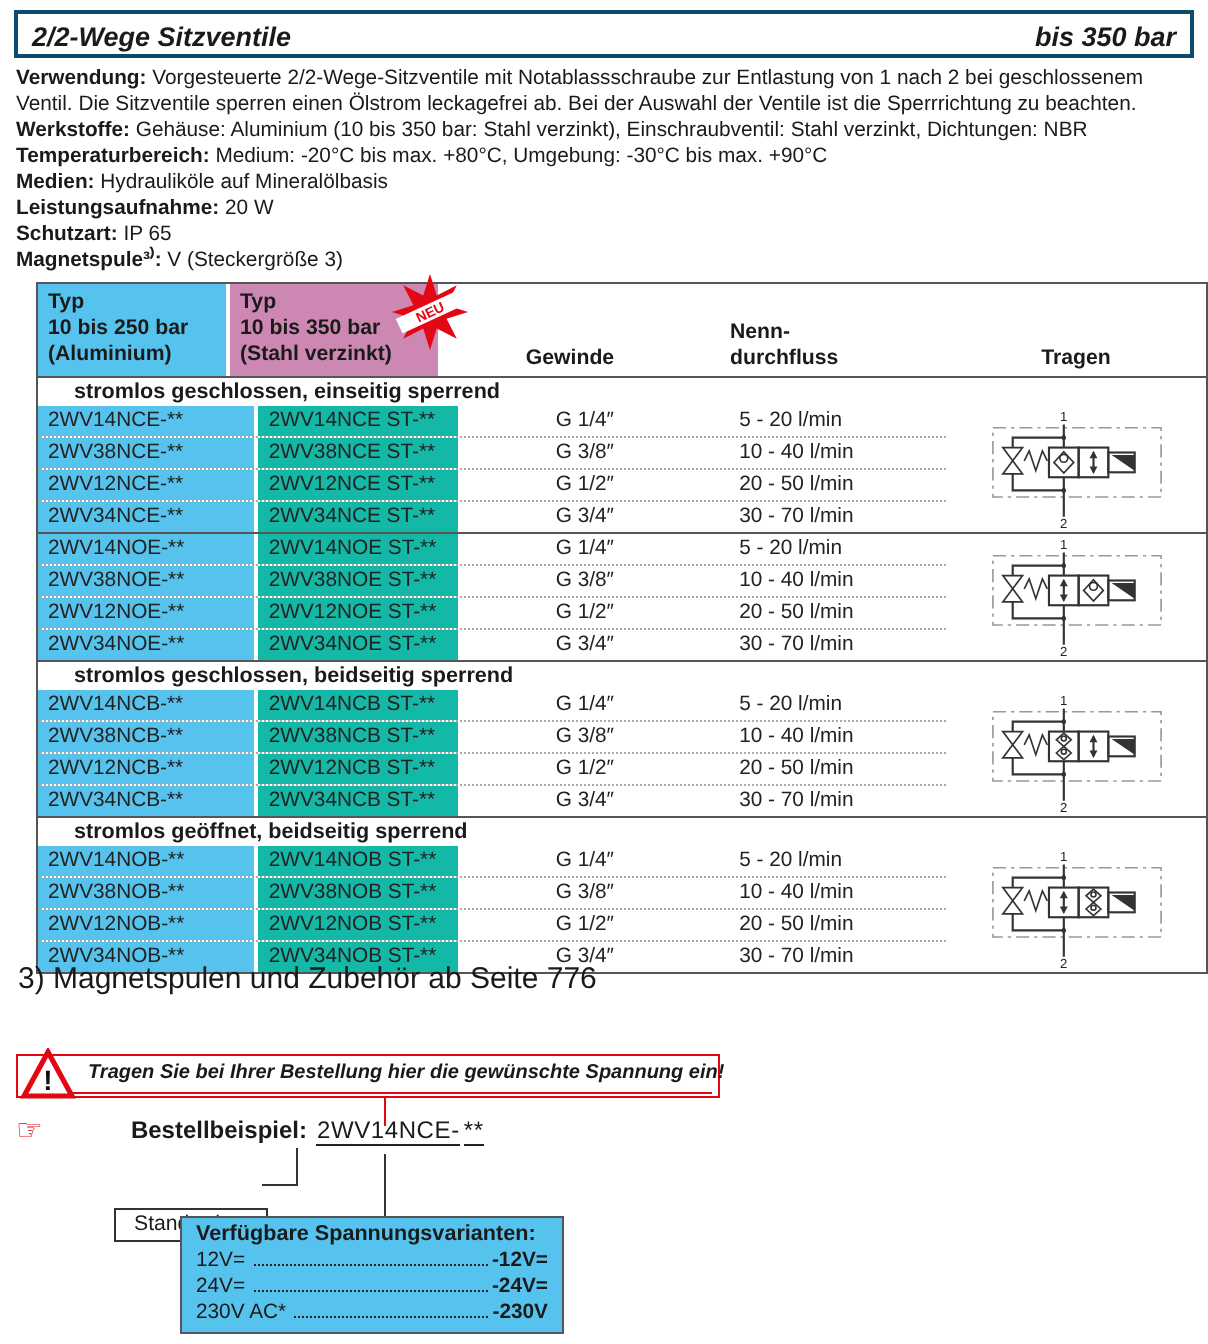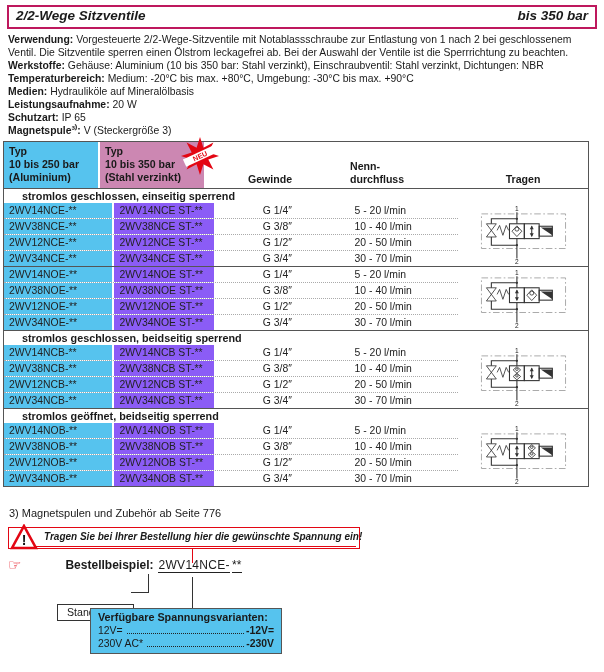--- a/index.html
+++ b/index.html
@@ -1,58 +1,58 @@
 <!DOCTYPE html>
 <html><head>
 <meta charset="utf-8">
 <style>
   html,body{margin:0;padding:0;background:#fff;}
   #page{position:relative;width:604px;height:672px;background:#fff;
         font-family:"Liberation Sans",sans-serif;color:#1a1a1a;overflow:hidden;}
   
-  .titlebar{margin:5px 7px 4px 7px;border:2px solid #be185d;padding:1px 7px;
-            display:flex;justify-content:space-between;align-items:flex-start;height:18px;}
+  .titlebar{margin:5px 7px 4px 7px;border:2px solid #0c4a6e;padding:1px 7px;
+            display:flex;justify-content:space-between;align-items:flex-end;height:18px;}
   .titlebar b{font-size:13.5px;font-style:italic;}
   
   .desc{margin:2px 8px 0 8px;font-size:10.4px;line-height:13px;}
   .desc p{margin:0;}
   .desc b{font-weight:bold;}
   
-  .ptable{margin:4px 8px 0 3px;border:1px solid #555;width:586px;box-sizing:border-box;}
+  .ptable{margin:4px 8px 0 18px;border:1px solid #555;width:586px;box-sizing:border-box;}
   .thead{display:flex;height:46px;border-bottom:1px solid #555;}
   .hc{box-sizing:border-box;font-size:10.6px;font-weight:bold;line-height:13px;}
   .hc1{width:96px;background:#56c3ee;padding:3px 0 2px 5px;border-right:2px solid #fff;}
   .hc2{width:104px;background:#cc87b2;padding:3px 0 2px 5px;position:relative;}
   .hc3{width:132px;display:flex;align-items:flex-end;justify-content:center;padding-bottom:2px;}
   .hc4{width:122px;display:flex;align-items:flex-end;padding:0 0 2px 14px;}
   .hc5{flex:1;display:flex;align-items:flex-end;justify-content:center;padding-bottom:2px;}
   .star{position:absolute;right:-16px;top:-6px;}
   .tsec{border-top:1px solid #555;}
   .tsec:first-of-type{border-top:none;}
   .sec-title{font-size:10.8px;font-weight:bold;height:14px;line-height:14px;padding-left:18px;}
   .sec-body{display:flex;}
   .rows{width:454px;}
   .row{display:flex;height:15px;line-height:15px;}
   .row:not(:last-child){border-bottom:1px dotted #aaa;}
   .c{box-sizing:border-box;font-size:10.4px;color:#222;}
   .c1{width:115px;background:#56c3ee;padding-left:5px;border-right:2px solid #fff;}
-  .c2{width:104px;background:#8b5cf6;padding-left:5px;}
+  .c2{width:104px;background:#14b8a6;padding-left:5px;}
   .c3{width:132px;text-align:center;}
   .c4{width:122px;padding-left:14px;}
   .symcell{flex:1;display:flex;align-items:center;justify-content:center;}
   
   .hsym .ln{stroke:#333;fill:none;stroke-width:1.3;}
   .hsym .thin{stroke:#333;fill:none;stroke-width:1;}
   .hsym .fillb{fill:#333;stroke:none;}
   .hsym .sq{fill:none;stroke:#333;stroke-width:1.3;}
   .hsym .frame{fill:none;stroke:#999;stroke-width:1;stroke-dasharray:8 3 2 3;}
   .hsym .dot{fill:#333;}
   .hsym .pt{font-size:8px;fill:#222;text-anchor:middle;font-family:"Liberation Sans",sans-serif;}
   
-  .footnote{position:absolute;left:9px;top:507px;font-size:11px;}
+  .footnote{position:absolute;left:9px;top:481px;font-size:15px;}
   .warnbox{position:absolute;left:8px;top:527px;width:352px;height:22px;
            border:1px solid #e30613;box-sizing:border-box;}
   .warntri{position:absolute;left:1px;top:-4px;}
   .warntext{margin:0 3px;padding-left:32px;font-size:10px;font-style:italic;font-weight:bold;
             line-height:18px;border-bottom:1px solid #e30613;white-space:nowrap;}
   .redline{position:absolute;left:192px;top:549px;width:1px;height:14px;background:#e30613;}
   .orderrow{position:absolute;left:8px;top:556px;height:18px;font-size:12px;display:flex;align-items:center;}
   .hand{color:#e30613;font-size:15px;margin-right:5px;}
   .orderrow b{margin-right:5px;margin-left:39px;}
   .ocode{border-bottom:1px solid #222;letter-spacing:0.3px;}
@@ -363,19 +363,24 @@
   <div class="vline" style="left:192px;top:577px;height:31px;"></div>
 
   <div class="voltbox">
     <div class="volt-title">Verfügbare Spannungsvarianten:</div>
     <div class="vrow">
       <span class="vleft">12V=</span>
       <span class="vleader"></span>
       <span class="vright">-12V=</span>
     </div>
     <div class="vrow">
+      <span class="vleft">24V=</span>
+      <span class="vleader"></span>
+      <span class="vright">-24V=</span>
+    </div>
+    <div class="vrow">
       <span class="vleft">230V AC*</span>
       <span class="vleader"></span>
       <span class="vright">-230V</span>
     </div>
   </div>
 
 </div>
 
 </body></html>

